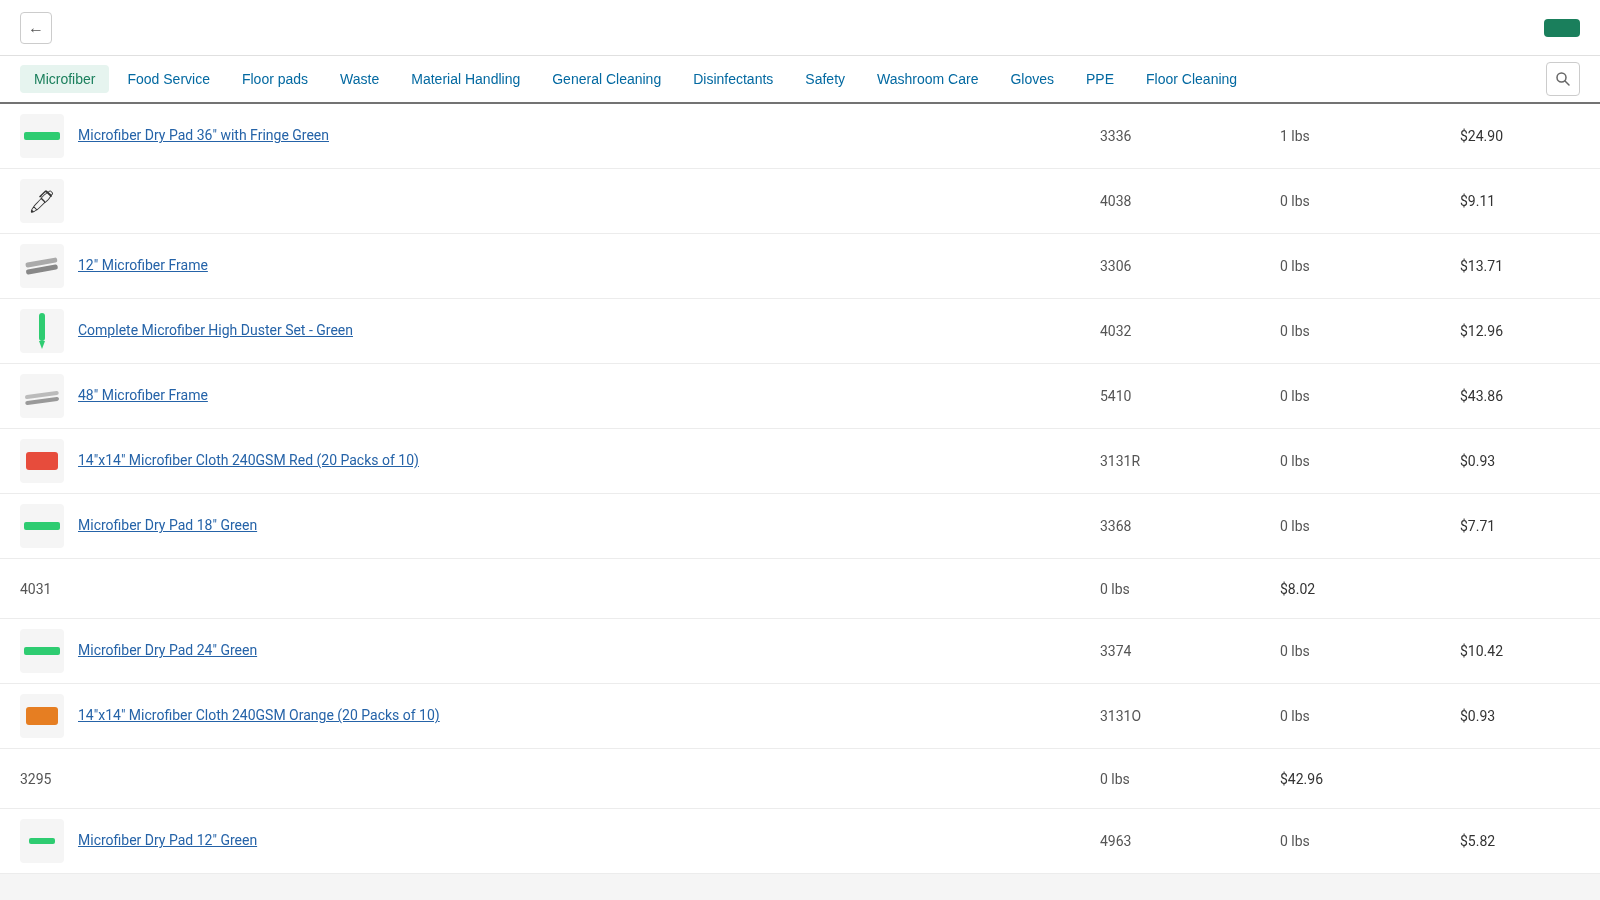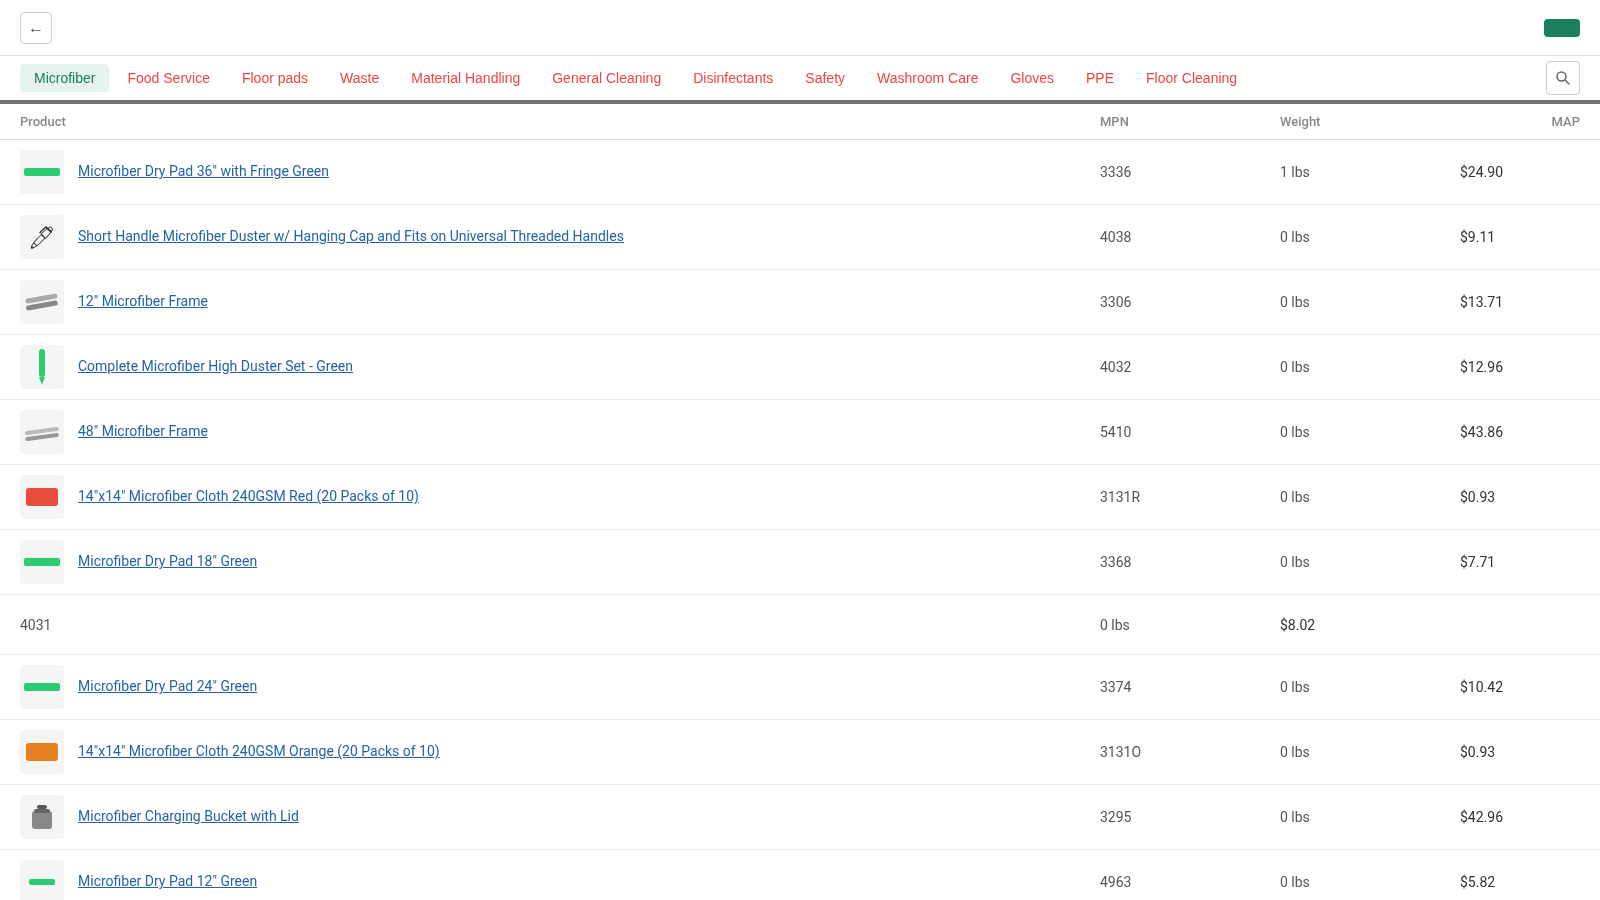--- a/index.html
+++ b/index.html
@@ -44,34 +44,34 @@
       padding: 9px 18px;
       font-size: 14px;
       font-weight: 500;
       cursor: pointer;
       white-space: nowrap;
     }
 
     
     .tab-bar {
       background: #fff;
-      border-bottom: 4px solid #737373;
+      border-bottom: 2px solid #737373;
       padding: 0 20px;
       display: flex;
       align-items: center;
       height: 48px;
       gap: 4px;
     }
     .tab-bar-inner { display: flex; align-items: center; flex: 1; gap: 4px; overflow-x: auto; }
     .tab {
       padding: 6px 14px;
       border-radius: 4px;
       cursor: pointer;
       font-size: 14px;
-      color: #ef4444;
+      color: #0369a1;
       white-space: nowrap;
       background: transparent;
       border: none;
     }
     .tab.active {
       background: #e6f4ef;
       color: #1a7f5c;
       font-weight: 500;
     }
     .search-icon-btn {
@@ -162,44 +162,37 @@
     </div>
   <button class="search-icon-btn">
     <svg width="16" height="16" viewBox="0 0 16 16" fill="none">
       <circle cx="6.5" cy="6.5" r="4.5" stroke="#666" stroke-width="1.5"></circle>
       <line x1="10" y1="10" x2="14" y2="14" stroke="#666" stroke-width="1.5" stroke-linecap="round"></line>
     </svg>
   </button>
 </div>
 
 <div class="table-container">
-  <div class="table-header">
-    <div>Product</div>
-    <div>MPN</div>
-    <div>Weight</div>
-    <div style="text-align:right">MAP</div>
-  </div>
   <div id="table-body">
       <div class="table-row">
         <div class="product-cell">
           <div class="product-img">
             <div class="img-green-strip"></div>
           </div>
           <a class="product-link" href="#">Microfiber Dry Pad 36" with Fringe Green</a>
         </div>
         <div class="mpn-cell">3336</div>
         <div class="weight-cell">1 lbs</div>
         <div class="map-cell">$24.90</div>
       </div>
       <div class="table-row">
         <div class="product-cell">
           <div class="product-img" style="background: rgb(245, 245, 245);">
             <span style="font-size:22px">🖊</span>
           </div>
-          <a class="product-link" href="#">Short Handle Microfiber Duster w/ Hanging Cap and Fits on Universal Threaded Handles</a>
         </div>
         <div class="mpn-cell">4038</div>
         <div class="weight-cell">0 lbs</div>
         <div class="map-cell">$9.11</div>
       </div>
       <div class="table-row">
         <div class="product-cell">
           <div class="product-img">
             <svg width="36" height="28" viewBox="0 0 36 28">
               <rect x="2" y="8" width="32" height="5" rx="2" fill="#aaa" transform="rotate(-10 18 14)"></rect>
@@ -287,30 +280,20 @@
               <rect x="2" y="6" width="32" height="18" rx="3" fill="#e67e22"></rect>
             </svg>
           </div>
           <a class="product-link" href="#">14"x14" Microfiber Cloth 240GSM Orange (20 Packs of 10)</a>
         </div>
         <div class="mpn-cell">3131O</div>
         <div class="weight-cell">0 lbs</div>
         <div class="map-cell">$0.93</div>
       </div>
       <div class="table-row">
-        <div class="product-cell">
-          <div class="product-img">
-            <svg width="36" height="36" viewBox="0 0 36 36">
-              <rect x="8" y="12" width="20" height="18" rx="3" fill="#888"></rect>
-              <rect x="10" y="10" width="16" height="4" rx="2" fill="#666"></rect>
-              <rect x="13" y="6" width="10" height="4" rx="2" fill="#555"></rect>
-            </svg>
-          </div>
-          <a class="product-link" href="#">Microfiber Charging Bucket with Lid</a>
-        </div>
         <div class="mpn-cell">3295</div>
         <div class="weight-cell">0 lbs</div>
         <div class="map-cell">$42.96</div>
       </div>
       <div class="table-row">
         <div class="product-cell">
           <div class="product-img">
             <div class="img-green-strip-sm"></div>
           </div>
           <a class="product-link" href="#">Microfiber Dry Pad 12" Green</a>

